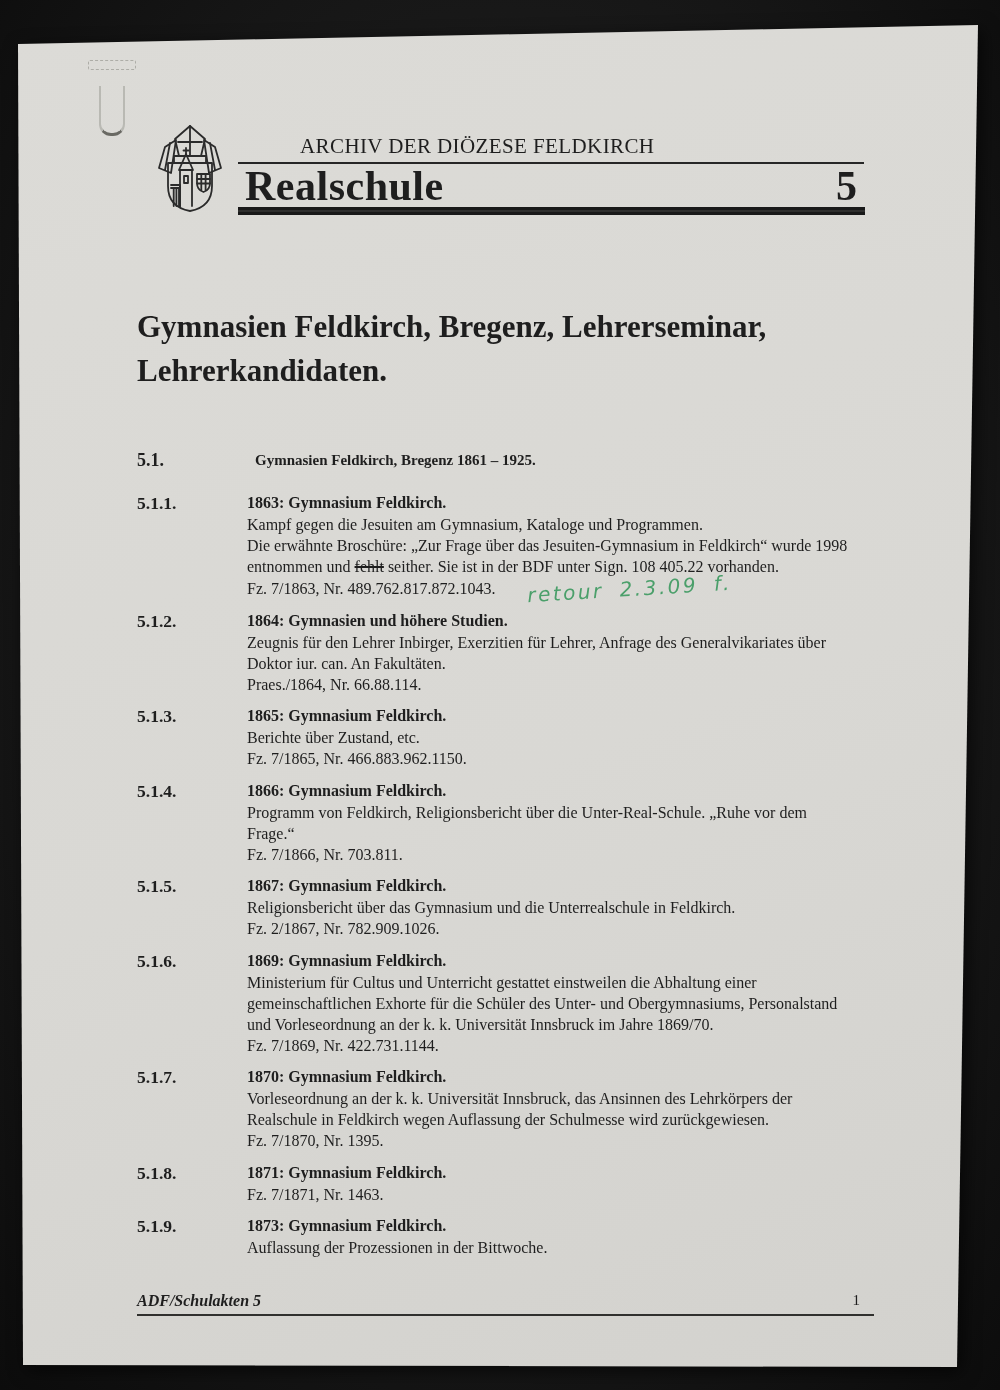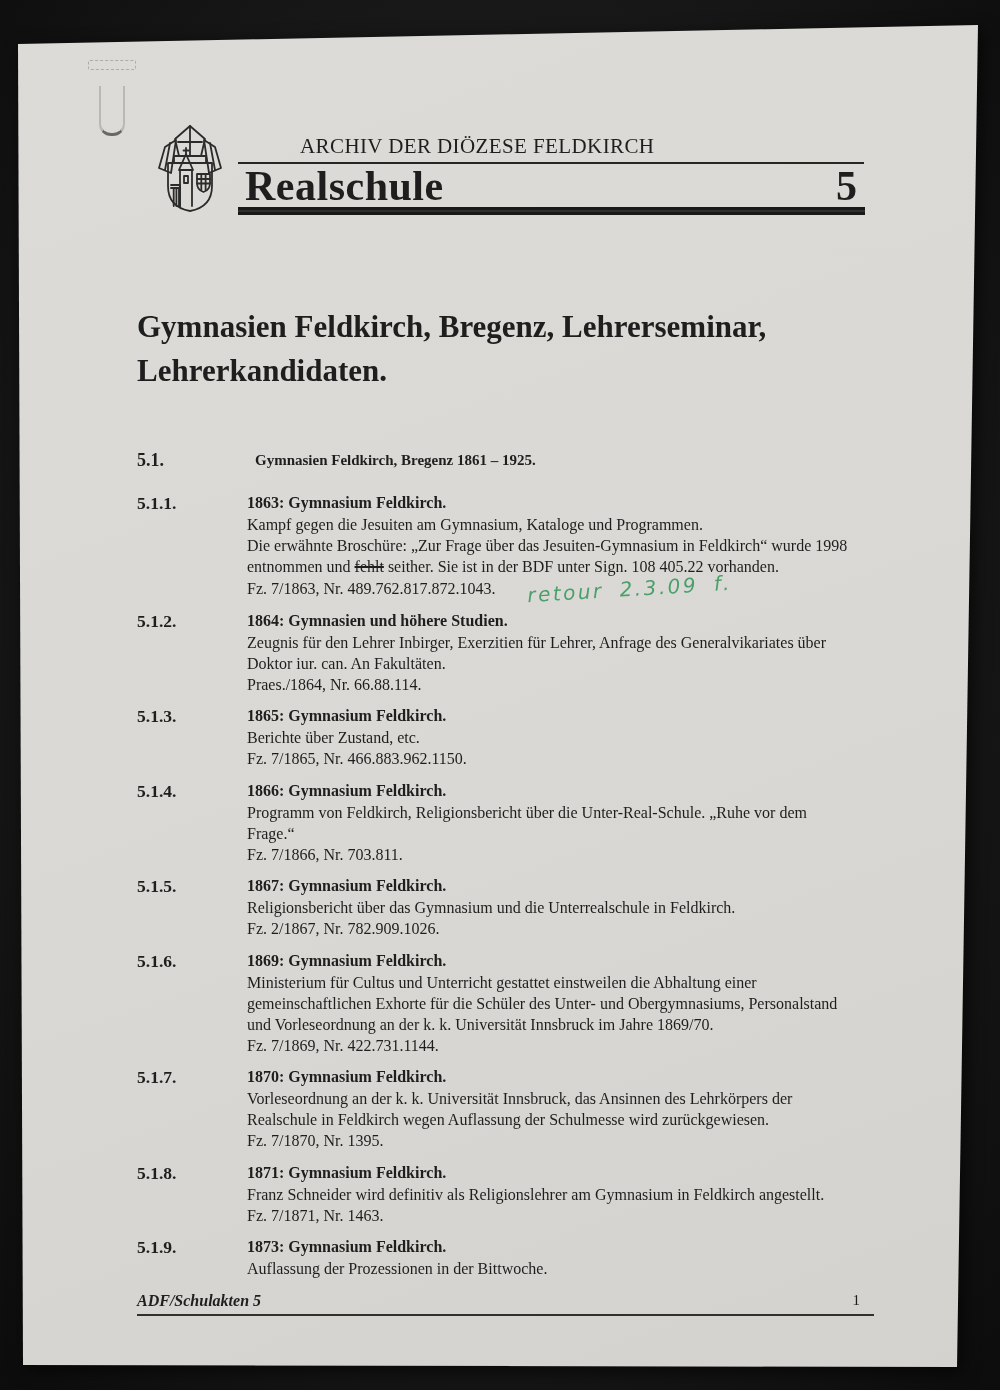--- a/index.html
+++ b/index.html
@@ -180,21 +180,20 @@
             <div class="heading">1870: Gymnasium Feldkirch.</div>
             <div class="line"><span>Vorleseordnung an der k. k. Universität Innsbruck, das Ansinnen des Lehrkörpers der</span></div>
             <div class="line"><span>Realschule in Feldkirch wegen Auflassung der Schulmesse wird zurückgewiesen.</span></div>
             <div class="line"><span>Fz. 7/1870, Nr. 1395.</span></div>
           </div>
         </div>
         <div class="entry">
           <div class="num">5.1.8.</div>
           <div class="content">
             <div class="heading">1871: Gymnasium Feldkirch.</div>
-            <div class="line"><span>Franz Schneider wird definitiv als Religionslehrer am Gymnasium in Feldkirch angestellt.</span></div>
             <div class="line"><span>Fz. 7/1871, Nr. 1463.</span></div>
           </div>
         </div>
         <div class="entry">
           <div class="num">5.1.9.</div>
           <div class="content">
             <div class="heading">1873: Gymnasium Feldkirch.</div>
             <div class="line"><span>Auflassung der Prozessionen in der Bittwoche.</span></div>
           </div>
         </div>

